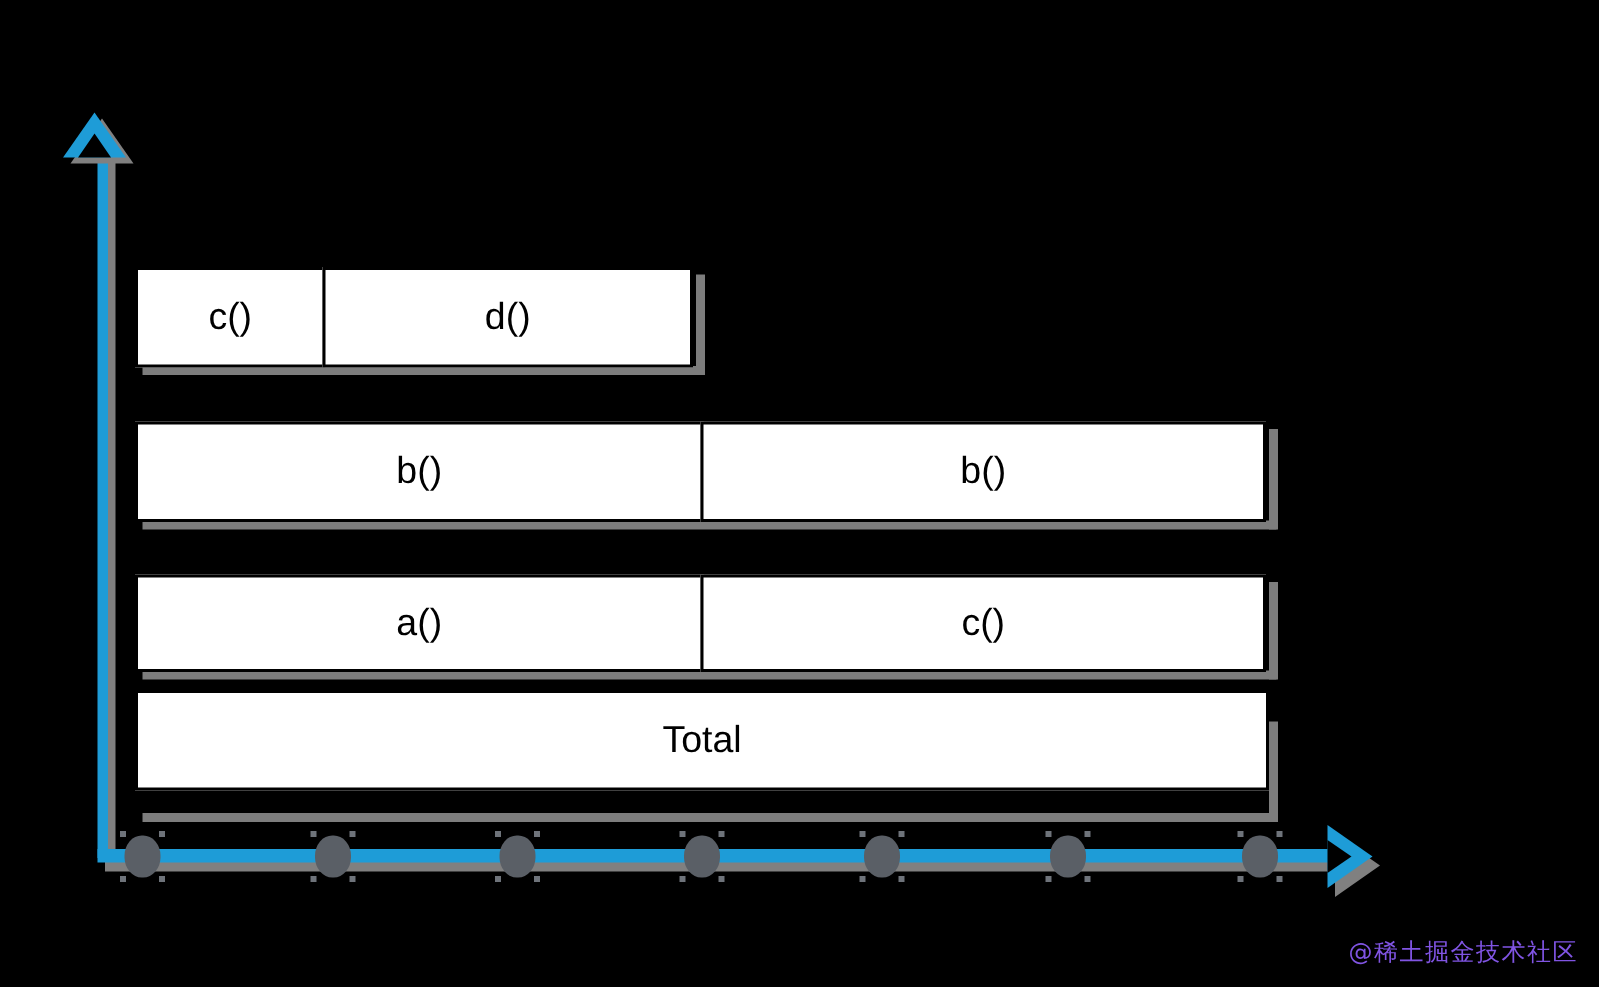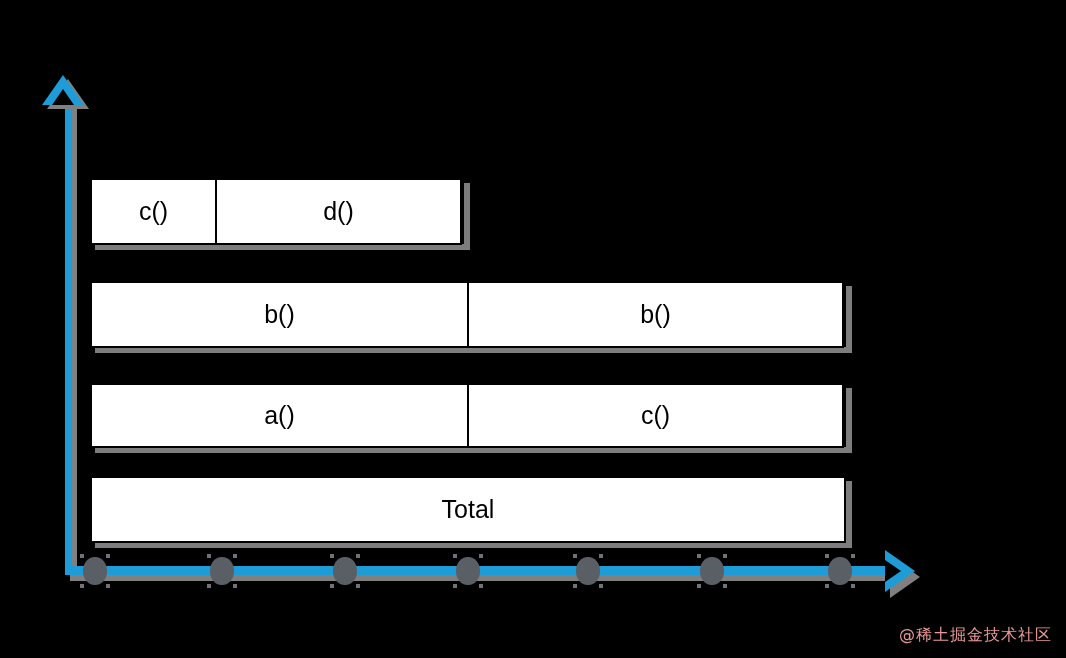--- a/index.html
+++ b/index.html
@@ -115,21 +115,21 @@
     font-size: 25px;
     font-family: "Liberation Sans", sans-serif;
   }
   .cell + .cell { margin-left: 0px; border-left-width: 2px; }
 
   
   #watermark {
     position: absolute;
     right: 14px;
     bottom: 12px;
-    color: #fca5a5;
+    color: #8b5cf6;
     font-size: 16px;
     letter-spacing: 1px;
     opacity: 0.92;
     font-family: "DejaVu Sans", sans-serif;
     white-space: nowrap;
   }
 </style>
 </head>
 <body>
 
@@ -225,21 +225,21 @@
       <div class="row" style="left: 90px; top: 383px; height: 65px;">
         <div class="cell" style="width: 379px; height: 65px;">
           <span>a()</span>
         </div>
         <div class="cell" style="width: 377px; height: 65px; margin-left: -2px;">
           <span>c()</span>
         </div>
       </div>
       <div class="row-shadow" style="left: 95px; top: 542px; width: 756px; height: 6px; background: rgb(125, 125, 125);"></div>
       <div class="row-shadow" style="left: 846px; top: 481px; width: 6px; height: 67px; background: rgb(125, 125, 125);"></div>
-      <div class="row" style="left: 90px; top: 476px; height: 67px;">
+      <div class="row" style="left: 90px; top: 460px; height: 67px;">
         <div class="cell" style="width: 756px; height: 67px;">
           <span>Total</span>
         </div>
       </div>
     </div>
 
   <div id="watermark">@稀土掘金技术社区</div>
 
 </div>
 

